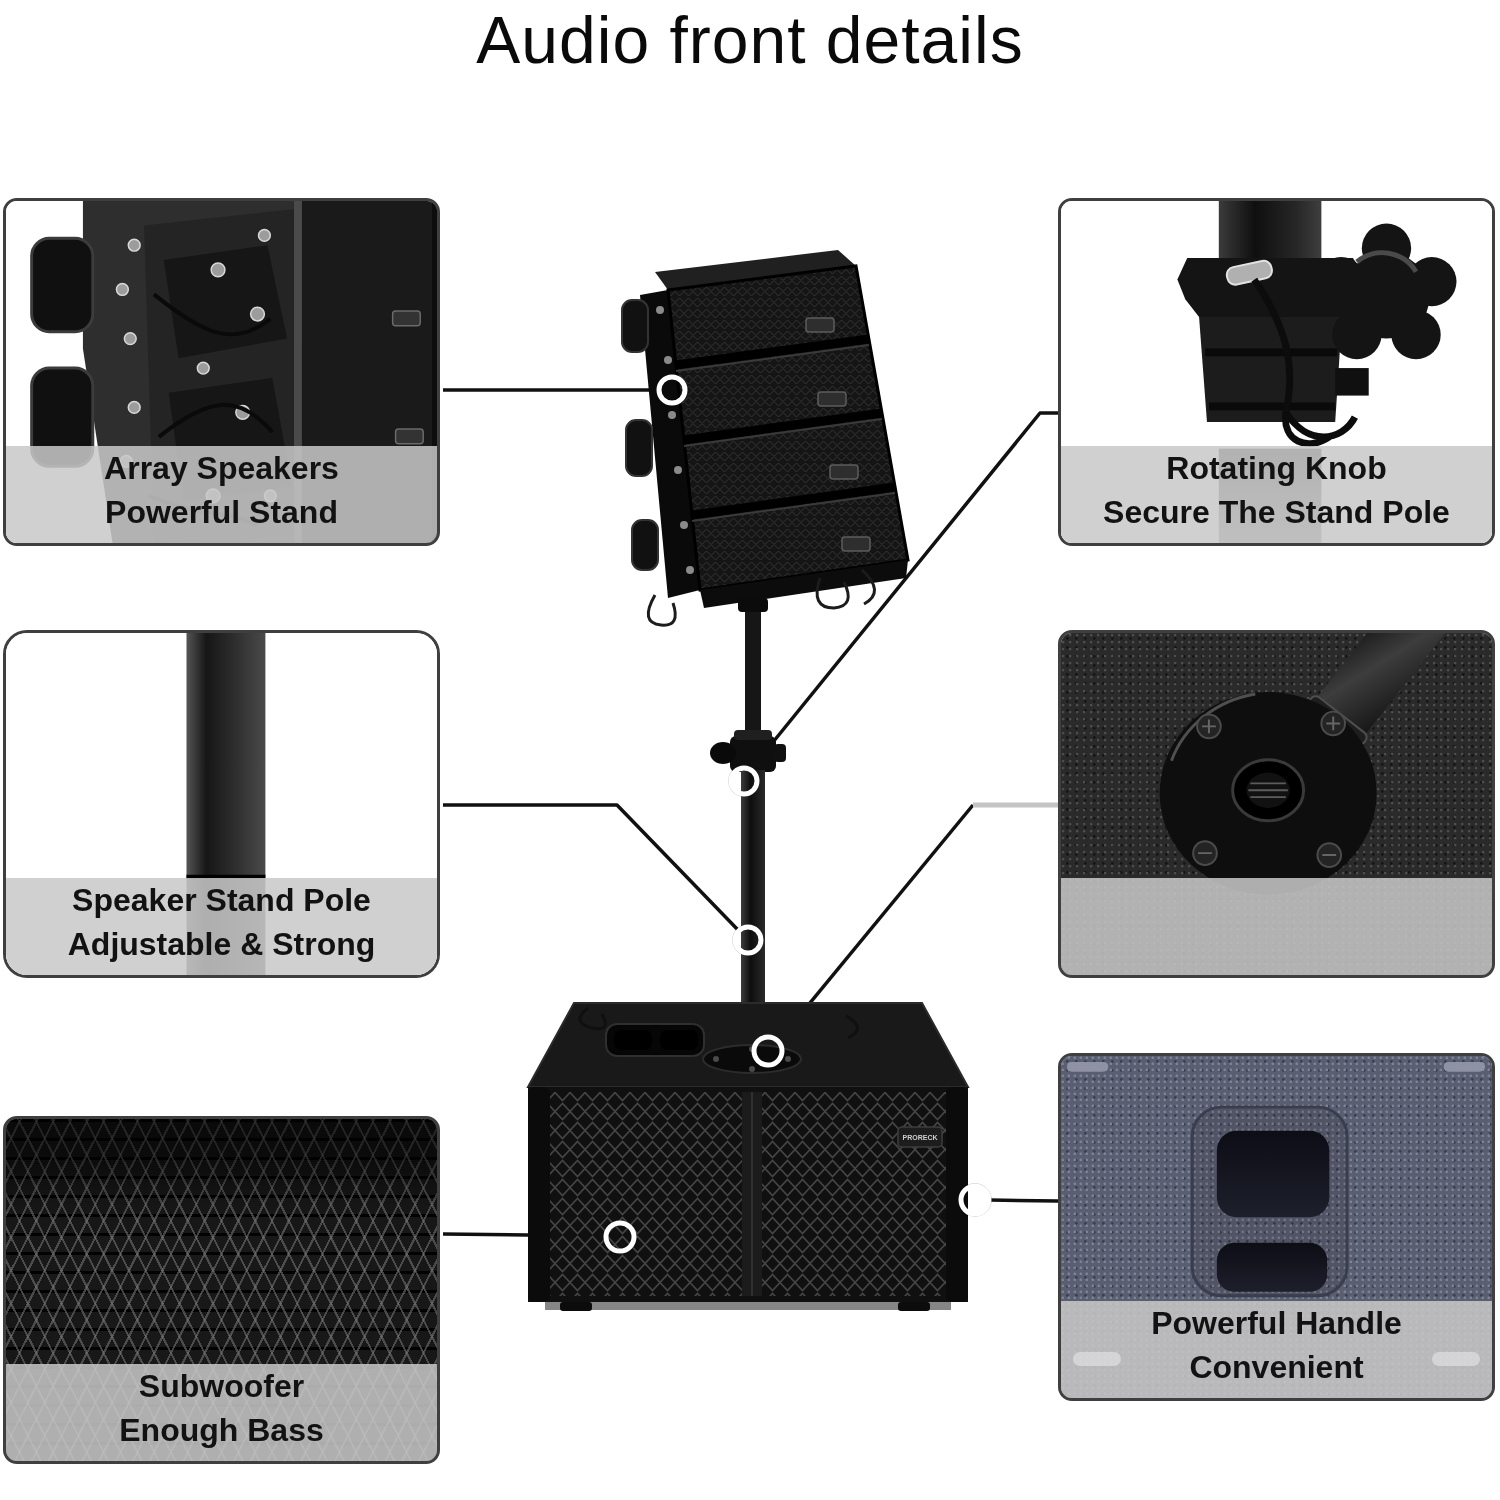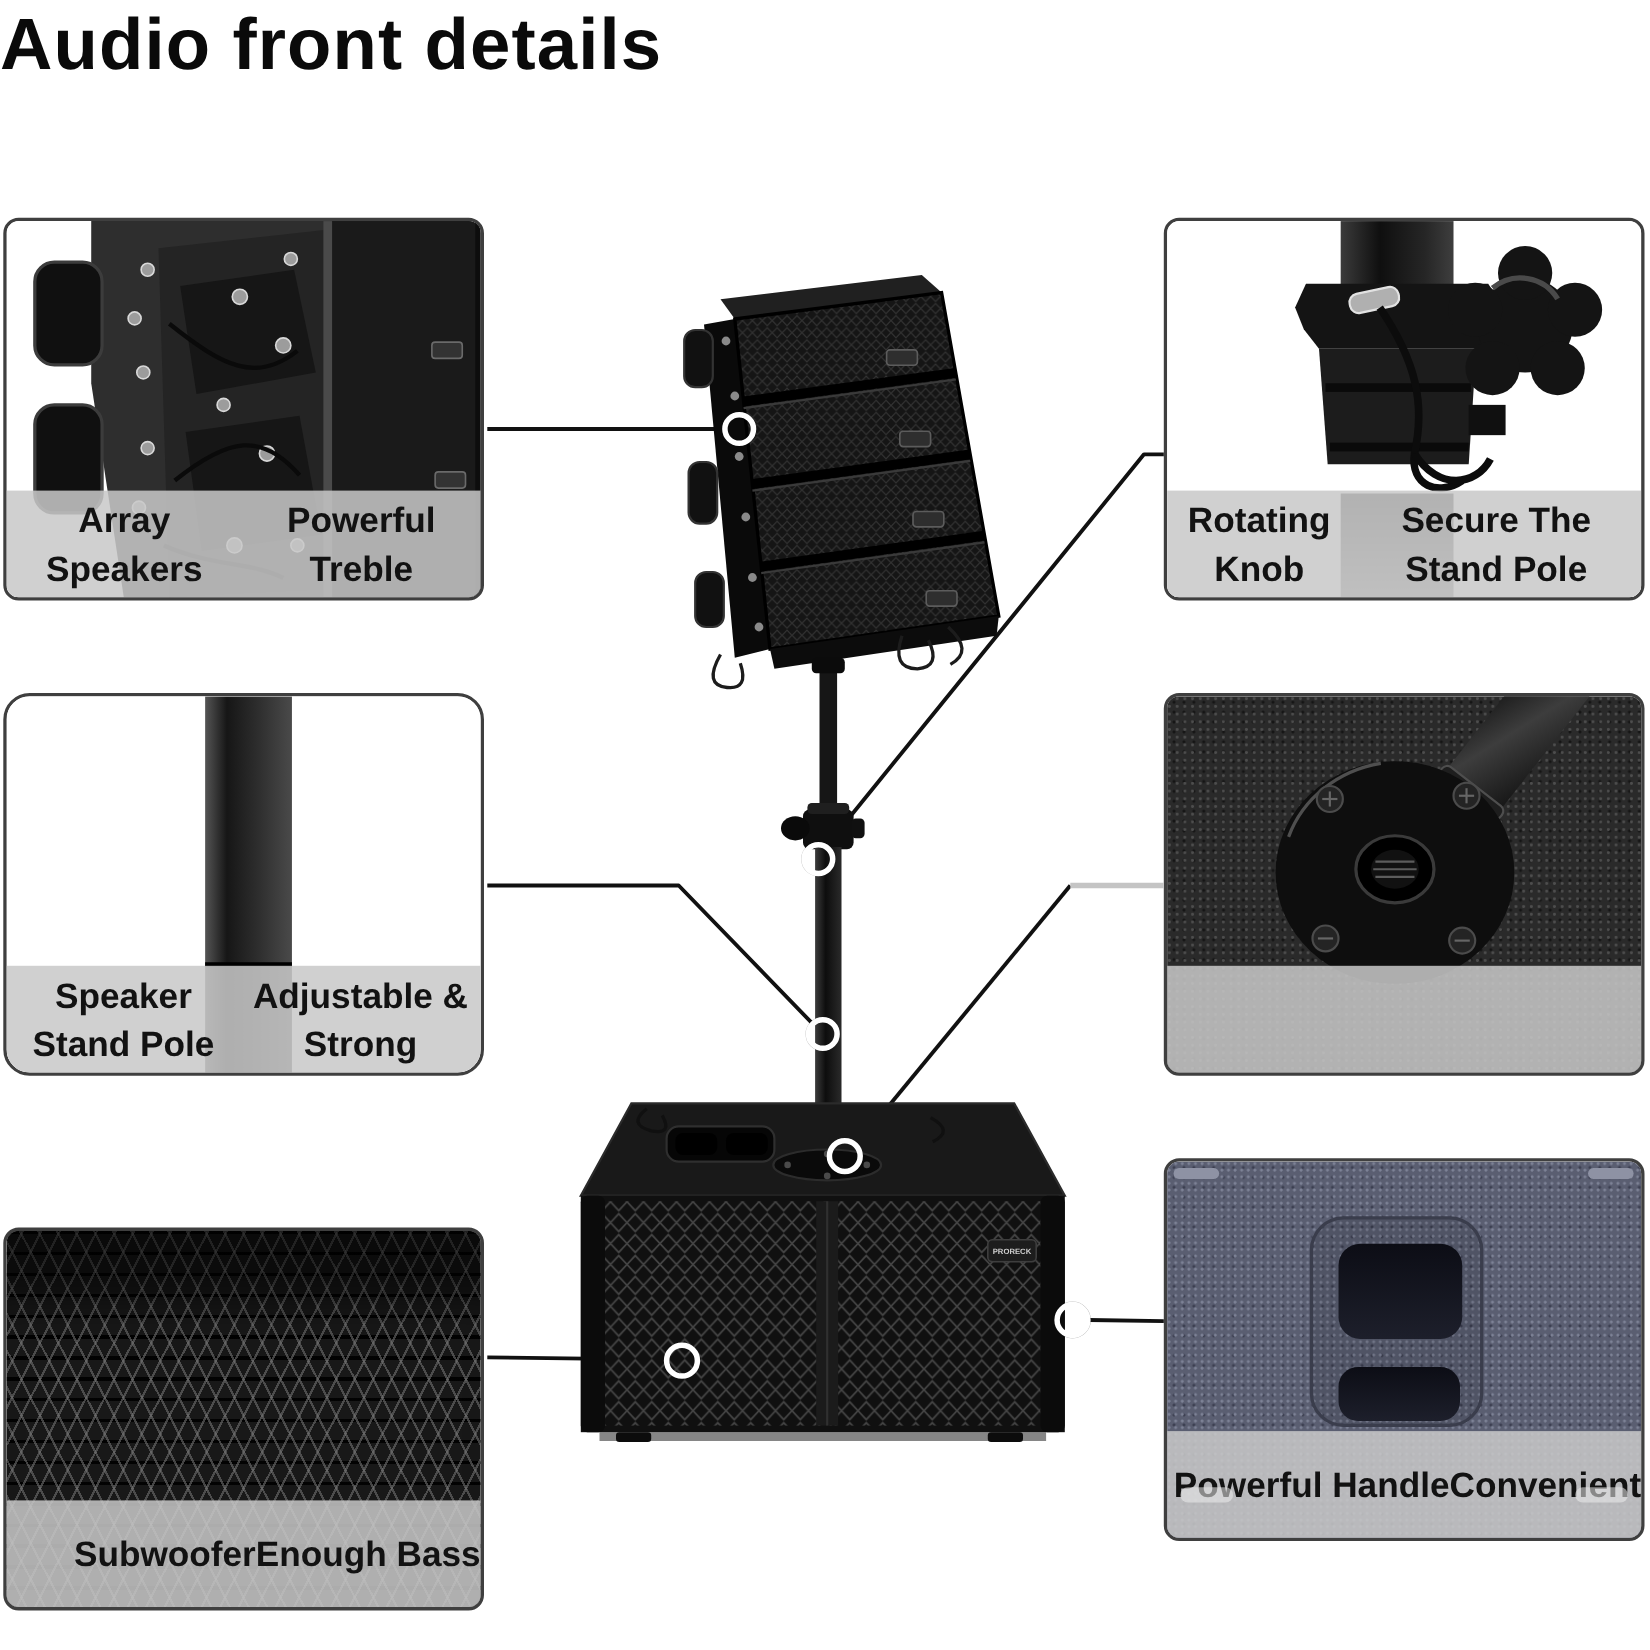--- a/index.html
+++ b/index.html
@@ -1,25 +1,25 @@
 <!DOCTYPE html>
 <html><head>
 <meta charset="utf-8">
 <style>
   html,body{margin:0;padding:0;background:#fff;}
   .stage{position:relative;width:1500px;height:1500px;background:#fff;overflow:hidden;
          font-family:"Liberation Sans",sans-serif;}
-  .title{position:absolute;left:0;top:2px;width:100%;
-         font-size:66px;font-weight:bold;color:#0a0a0a;letter-spacing:1px;}
+  .title{position:absolute;left:0;top:2px;width:100%;text-align:center;
+         font-size:66px;font-weight:normal;color:#0a0a0a;letter-spacing:1px;}
   .box{position:absolute;width:437px;height:348px;border:3px solid #3f3f3f;border-radius:14px;
        overflow:hidden;box-sizing:border-box;background:#fff;}
   .box svg.photo{position:absolute;left:0;top:0;width:100%;height:100%;display:block;}
   .caption{position:absolute;left:0;right:0;bottom:0;height:97px;
-           background:rgba(200,200,200,0.86);display:flex;flex-direction:row;
-           justify-content:flex-end;align-items:center;z-index:3;}
+           background:rgba(200,200,200,0.86);display:flex;flex-direction:column;
+           justify-content:flex-start;align-items:center;z-index:3;}
   .caption div{font-size:32px;font-weight:bold;color:#121212;line-height:44px;text-align:center;}
   
   .meshbg{position:absolute;inset:0;background-color:#181818;
     background-image:
       repeating-linear-gradient(63deg, rgba(120,120,120,.55) 0 2px, transparent 2px 15px),
       repeating-linear-gradient(-63deg, rgba(120,120,120,.55) 0 2px, transparent 2px 15px),
       repeating-linear-gradient(180deg, rgba(0,0,0,.9) 0 3px, transparent 3px 19px);}
   .meshbg.darktop{box-shadow:inset 0 95px 40px -30px rgba(0,0,0,.55);}
   
   .speckle-dark{position:absolute;inset:0;background-color:#2a2a2a;
@@ -73,21 +73,21 @@
         <path d="M145,300 C190,320 225,315 255,330"></path>
       </g>
       <g fill="#333333" stroke="#6a6a6a" stroke-width="1.5">
         <rect x="392" y="112" width="28" height="15" rx="3"></rect>
         <rect x="395" y="232" width="28" height="15" rx="3"></rect>
       </g>
       <rect x="432" y="0" width="5" height="348" fill="#0d0d0d"></rect>
     </svg>
     <div class="caption">
       <div>Array Speakers</div>
-      <div>Powerful Treble</div>
+      <div>Powerful Stand</div>
     </div>
   </div>
 
   <div class="box" style="left:3px;top:630px;border-radius:24px;">
     <svg class="photo" viewBox="0 0 437 348" preserveAspectRatio="none">
       <rect width="437" height="348" fill="#ffffff"></rect>
       <defs>
         <linearGradient id="poleg" x1="0" y1="0" x2="1" y2="0">
           <stop offset="0" stop-color="#555555"></stop>
             <stop offset="0.25" stop-color="#161616"></stop>

